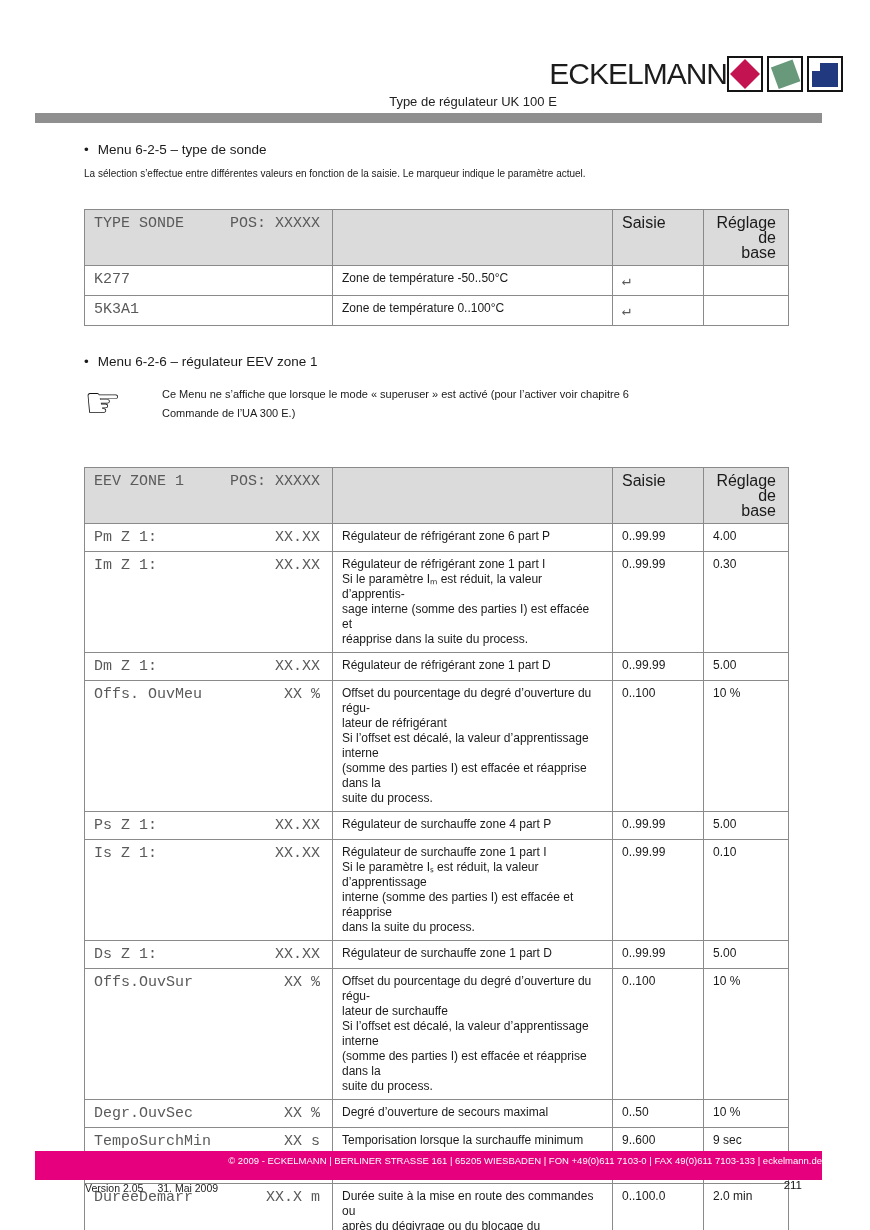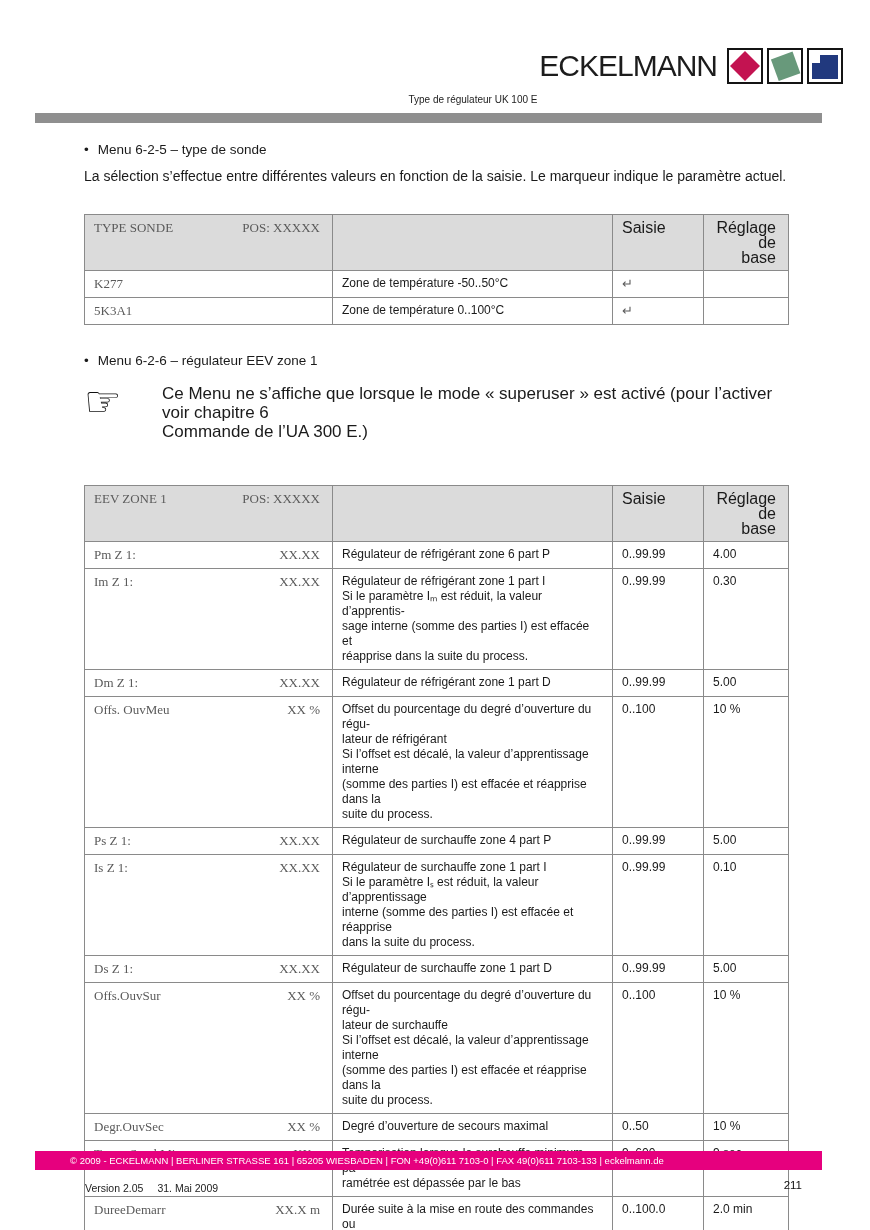--- a/index.html
+++ b/index.html
@@ -1,56 +1,56 @@
 <!DOCTYPE html>
 <html><head>
 <meta charset="utf-8">
 <style>
   html,body { margin:0; padding:0; background:#ffffff; }
   .page { position:relative; width:870px; height:1230px; background:#fff;
           font-family:"Liberation Sans", sans-serif; color:#1a1a1a; overflow:hidden; }
 
   
-  .logo { position:absolute; top:48px; right:27px; display:flex; align-items:center; gap:10px; }
+  .logo { position:absolute; top:56px; right:27px; display:flex; align-items:center; }
   .logo-text { font-size:30px; letter-spacing:-1px; color:#1c1c1c; line-height:34px; }
   .logo-boxes { display:flex; gap:4px; }
   .logo-box { width:32px; height:32px; border:2px solid #141414; background:#fff; }
   .subtitle { position:absolute; top:94px; left:0; width:870px; padding-left:76px;
-              box-sizing:border-box; text-align:center; font-size:10px; color:#222; }
+              box-sizing:border-box; text-align:center; font-size:13px; color:#222; }
   .header-bar { position:absolute; top:113px; left:35px; width:787px; height:10px; background:#8F8F8F; }
 
   
   .content { position:absolute; top:142px; left:84px; width:704px; }
   .bullet-line { font-size:13.5px; display:flex; gap:9px; }
   .bullet { font-size:13.5px; }
-  .intro { font-size:14px; margin-top:11px; }
+  .intro { font-size:10px; margin-top:11px; }
 
   table { border-collapse:collapse; table-layout:fixed; width:704px; }
   .tbl1 { margin-top:30px; }
   .tbl2 { margin-top:44px; }
   td { border:1px solid #8a8a8a; vertical-align:top; padding:5px 12px 5px 9px; }
   thead td { background:#DBDBDB; }
   .hdr-sans { font-size:16px; line-height:15px; }
-  .mono { font-family:Liberation Serif, serif; font-size:13px; color:#5a5a5a; }
+  .mono { font-family:Liberation Mono, monospace; font-size:15px; color:#5a5a5a; }
   .cellflex { display:flex; justify-content:space-between; }
   .oneline { height:14px; }
   .hdrcell { height:34px; }
   .desc { font-size:12px; line-height:15px; white-space:pre-line; }
   .val { font-size:12px; line-height:15px; }
   .preline { white-space:pre-line;text-align:right; }
 
   .section2 { margin-top:28px; }
   .note-row { display:flex; margin-top:15px; }
   .note-icon { font-size:42px; line-height:38px; width:58px; color:#111; flex:0 0 58px; }
-  .note-text { font-size:17px; line-height:19px; margin-left:20px; padding-top:1px; white-space:pre-line; }
+  .note-text { font-size:11px; line-height:19px; margin-left:20px; padding-top:1px; white-space:pre-line; }
 
   
-  .footer-bar { position:absolute; top:1151px; left:35px; width:787px; height:19px; background:#E6007E;
+  .footer-bar { position:absolute; top:1151px; left:35px; width:787px; height:29px; background:#E6007E;
                 color:#fff; font-size:9.5px; line-height:20px; padding-left:35px; box-sizing:border-box;
-                white-space:nowrap; overflow:hidden; }
+                white-space:nowrap; overflow:hidden;text-align:right; }
   .version { position:absolute; top:1182px; left:85px; font-size:10.5px; color:#222; }
   .version .vdate { margin-left:14px; }
   .pagenum { position:absolute; top:1179px; right:68px; font-size:11.5px; color:#111; }
 </style>
 </head>
 <body>
 
 <div class="page">
 
   <div class="logo">

